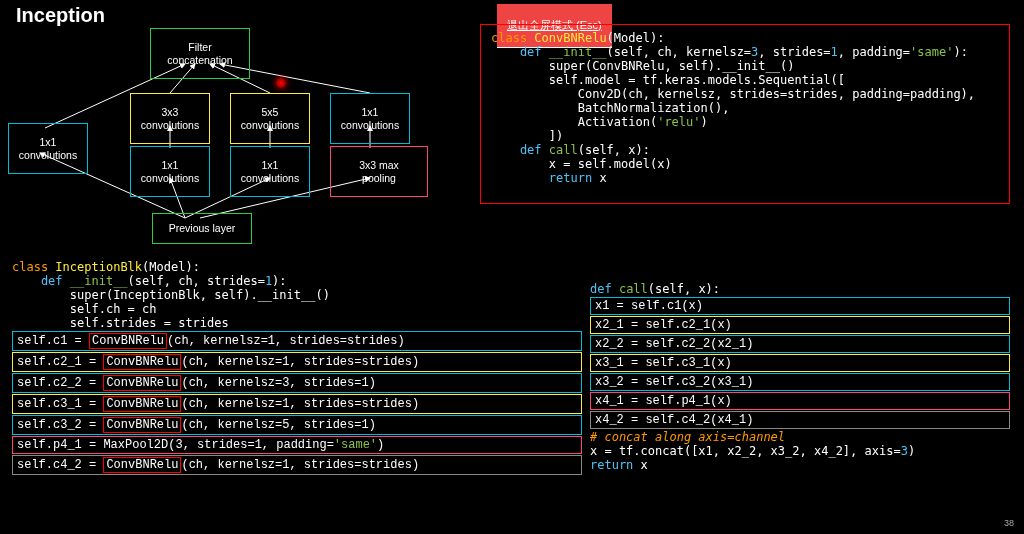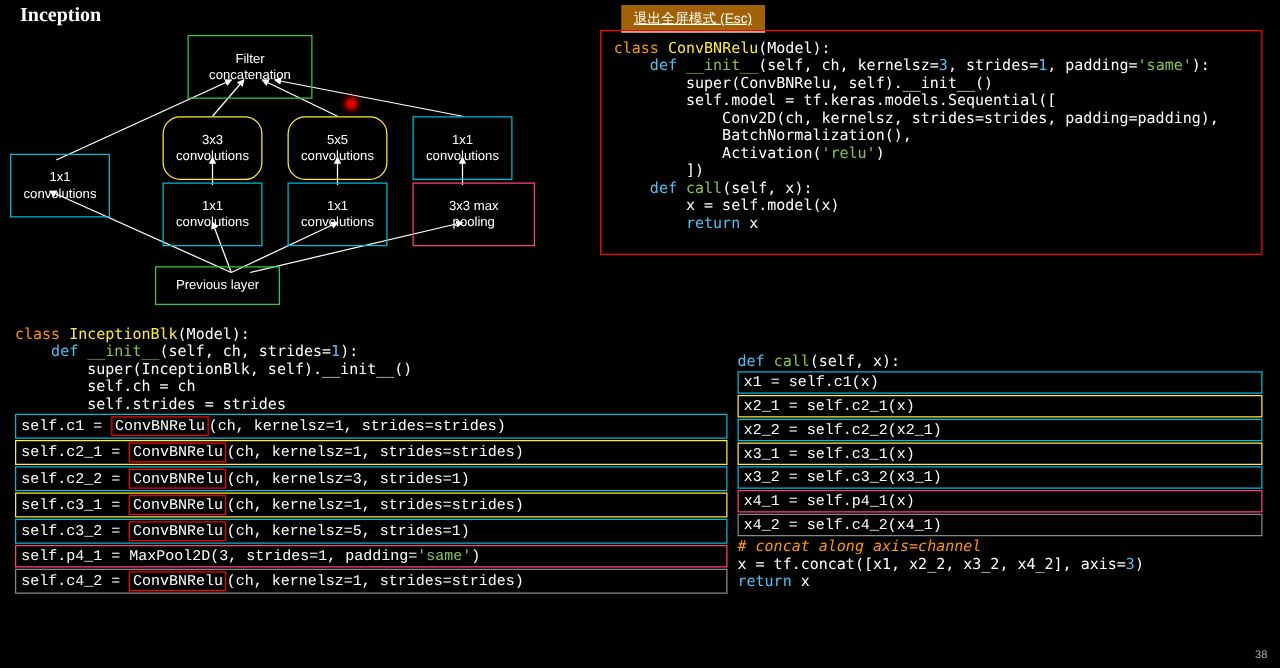--- a/index.html
+++ b/index.html
@@ -10,35 +10,35 @@
     font-size: 12px;
     width: 1024px;
     height: 534px;
     position: relative;
     overflow: hidden;
   }
   .title {
     position: absolute;
     top: 4px;
     left: 16px;
-    font-family: Liberation Serif, serif;
-    font-size: 16px;
+    font-family: Liberation Sans, sans-serif;
+    font-size: 20px;
     font-weight: bold;
   }
   
   .diagram { position: absolute; top: 18px; left: 0px; width: 460px; height: 220px; }
   .dbox { position: absolute; border: 1.5px solid; text-align: center; padding: 12px 4px; font-family: Arial,sans-serif; font-size: 10.5px; line-height: 1.2; }
   .green { border-color: #2ecc40; }
   .cyan  { border-color: #00bcd4; }
-  .yellow{ border-color: #ffeb3b; border-radius: 14px; }
+  .yellow{ border-color: #ffeb3b; }
   .pink  { border-color: #ff4081; }
   .dot { position:absolute; width:10px;height:10px;border-radius:50%;background:radial-gradient(circle,#ff0000,#600);box-shadow:0 0 6px #f00; }
   svg.arrows { position:absolute; top:0;left:0;width:100%;height:100%; pointer-events:none;}
   
-  .esc-btn { position:absolute; top:4px; left:497px; background:#a16207; color:#fff; padding:3px 10px; font-family:Arial,sans-serif; font-size:11px; text-decoration:underline; border-bottom:1px solid #fff;}
+  .esc-btn { position:absolute; top:4px; left:497px; background:#ef4444; color:#fff; padding:14px 10px; font-family:Arial,sans-serif; font-size:11px; text-decoration:underline; border-bottom:1px solid #fff;}
   
   .codeblock-r { position:absolute; top:24px; left:480px; width:530px; height:180px; border:1.5px solid #ff0000; padding:6px 10px; }
   pre { white-space:pre; }
   .kw-class{color:#ff9800;}
   .kw-def{color:#4fc3f7;}
   .kw-ret{color:#4fc3f7;}
   .name-y{color:#ffeb3b;}
   .name-g{color:#8bc34a;}
   .num{color:#4fc3f7;}
   .str{color:#8bc34a;}
@@ -83,21 +83,21 @@
     </g>
   </svg>
   <div class="dbox green" style="top:10px;left:150px;width:100px;">Filter<br>concatenation</div>
   <div class="dbox cyan" style="top:105px;left:8px;width:80px;">1x1<br>convolutions</div>
   <div class="dbox yellow" style="top:75px;left:130px;width:80px;">3x3<br>convolutions</div>
   <div class="dbox yellow" style="top:75px;left:230px;width:80px;">5x5<br>convolutions</div>
   <div class="dbox cyan" style="top:75px;left:330px;width:80px;">1x1<br>convolutions</div>
   <div class="dbox cyan" style="top:128px;left:130px;width:80px;">1x1<br>convolutions</div>
   <div class="dbox cyan" style="top:128px;left:230px;width:80px;">1x1<br>convolutions</div>
   <div class="dbox pink" style="top:128px;left:330px;width:98px;">3x3 max<br>pooling</div>
-  <div class="dbox green" style="top:195px;left:124px;width:100px;padding:8px 4px;">Previous layer</div>
+  <div class="dbox green" style="top:195px;left:152px;width:100px;padding:8px 4px;">Previous layer</div>
   <div class="dot" style="top:60px;left:276px;"></div>
 </div>
 
 <div class="esc-btn">退出全屏模式 (Esc)</div>
 
 <div class="codeblock-r">
 <pre><span class="kw-class">class </span><span class="name-y">ConvBNRelu</span><span class="plain">(Model):</span></pre>
 <pre><span class="kw-def">    def </span><span class="name-g">__init__</span><span class="plain">(self, ch, kernelsz=</span><span class="num">3</span><span class="plain">, strides=</span><span class="num">1</span><span class="plain">, padding=</span><span class="str">'same'</span><span class="plain">):</span></pre>
 <pre class="plain">        super(ConvBNRelu, self).__init__()</pre>
 <pre class="plain">        self.model = tf.keras.models.Sequential([</pre>

